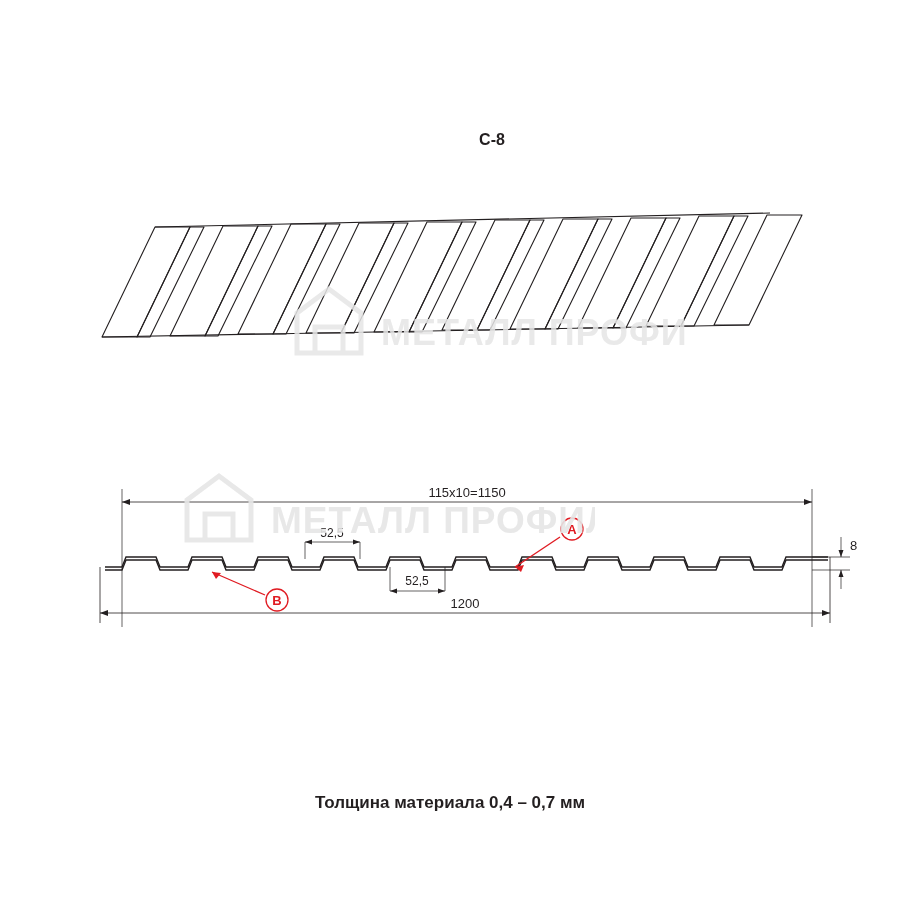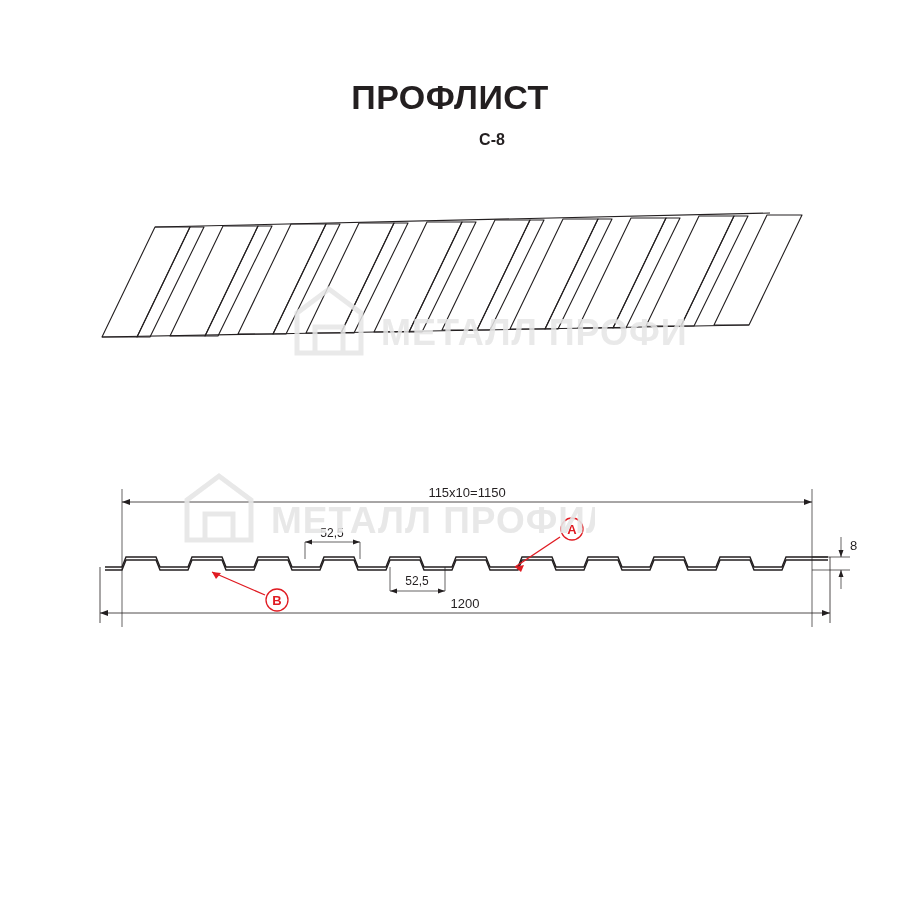--- a/index.html
+++ b/index.html
@@ -89,21 +89,20 @@
     font-size: 13px;
     font-weight: bold;
     fill: #e01b22;
   }
 </style>
 </head>
 <body>
 
 <div class="page">
 
-  <div class="title">ПРОФЛИСТ</div>
   <div class="subtitle">С-8</div>
 
   <div class="iso-wrap">
     <svg width="740" height="200" viewBox="0 0 740 200">
       <g fill="none" stroke="#231f20" stroke-width="1.1" stroke-linejoin="round">
 
         <path d="M75 42 L690 28"></path>
 
         <g>
 
@@ -257,14 +256,15 @@
       <g opacity="0.9">
         <g fill="none" stroke="#e6e6e6" stroke-width="5">
           <path d="M12 85 L12 45 L44 21 L76 45 L76 85 Z"></path>
           <path d="M30 85 L30 59 L58 59 L58 85"></path>
         </g>
         <text x="96" y="78" font-family="Liberation Sans, sans-serif" font-size="37" font-weight="bold" fill="#e6e6e6" letter-spacing="1">МЕТАЛЛ ПРОФИЛЬ</text>
       </g>
     </svg>
   </div>
 
+  <div class="footer">Толщина материала 0,4 – 0,7 мм</div>
 
 </div>
 
 </body></html>

